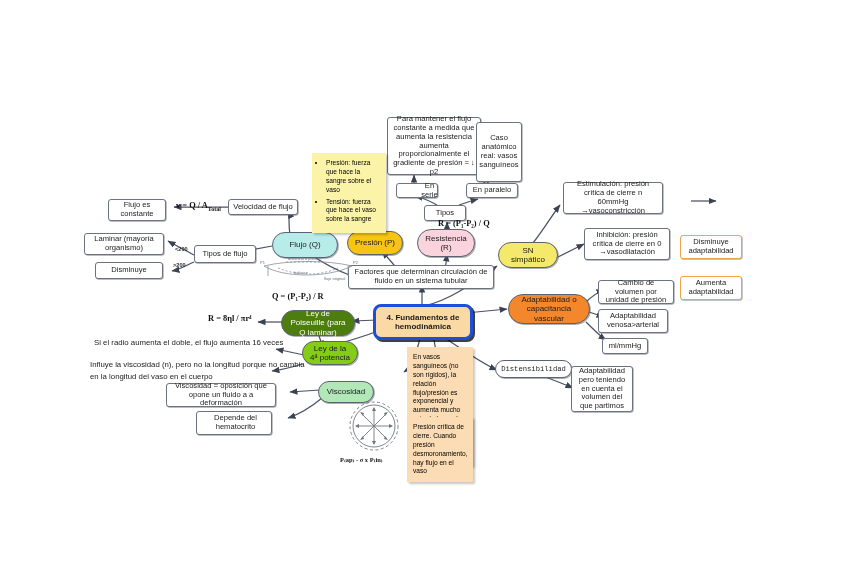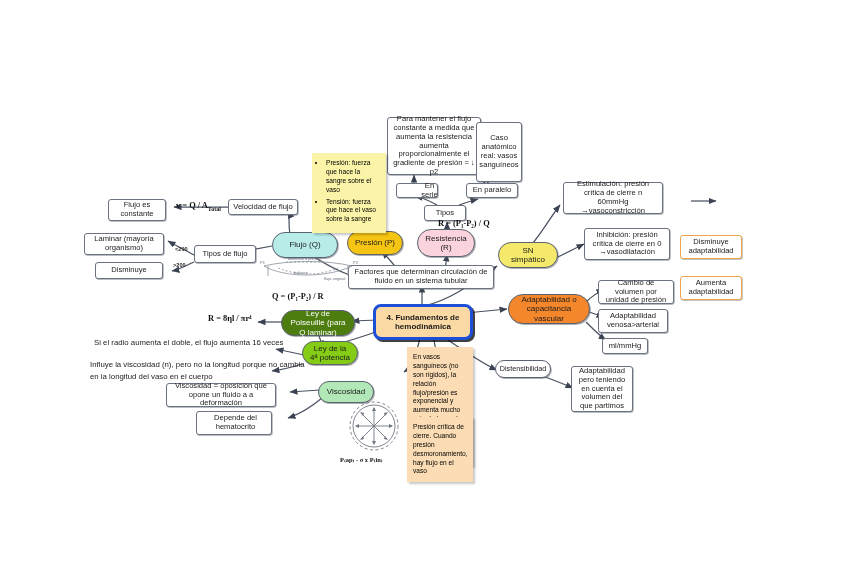--- a/index.html
+++ b/index.html
@@ -112,21 +112,21 @@
   <div class="node pill flujo" style="left:272px;top:232px;width:66px;height:26px;">Flujo (Q)</div>
 
   <div class="node pill presion" style="left:347px;top:231px;width:56px;height:24px;text-align:right;">Presión (P)</div>
 
   <div class="node pill resist" style="left:417px;top:229px;width:58px;height:28px;">Resistencia (R)</div>
 
   <div class="node pill sn" style="left:498px;top:242px;width:60px;height:26px;">SN simpático</div>
 
   <div class="node pill adapt" style="left:508px;top:294px;width:82px;height:30px;">Adaptabilidad o capacitancia vascular</div>
 
-  <div class="node pill disten" style="left:495px;top:360px;width:56px;height:18px;font-size:7.2px;">Distensibilidad</div>
+  <div class="node pill disten" style="left:495px;top:360px;width:77px;height:18px;font-size:7.2px;font-family:Liberation Mono, monospace;">Distensibilidad</div>
 
   <div class="node pill poiseuille" style="left:281px;top:310px;width:74px;height:26px;color:#fff;">Ley de Poiseuille (para Q laminar)</div>
 
   <div class="node pill potencia" style="left:302px;top:341px;width:56px;height:24px;">Ley de la 4ª potencia</div>
 
   <div class="node pill viscosidad" style="left:318px;top:381px;width:56px;height:22px;">Viscosidad</div>
 
   <div class="node box" style="left:348px;top:265px;width:146px;height:24px;">Factores que determinan circulación de fluido en un sistema tubular</div>
 
   <div class="node box" style="left:228px;top:199px;width:70px;height:16px;">Velocidad de flujo</div>

